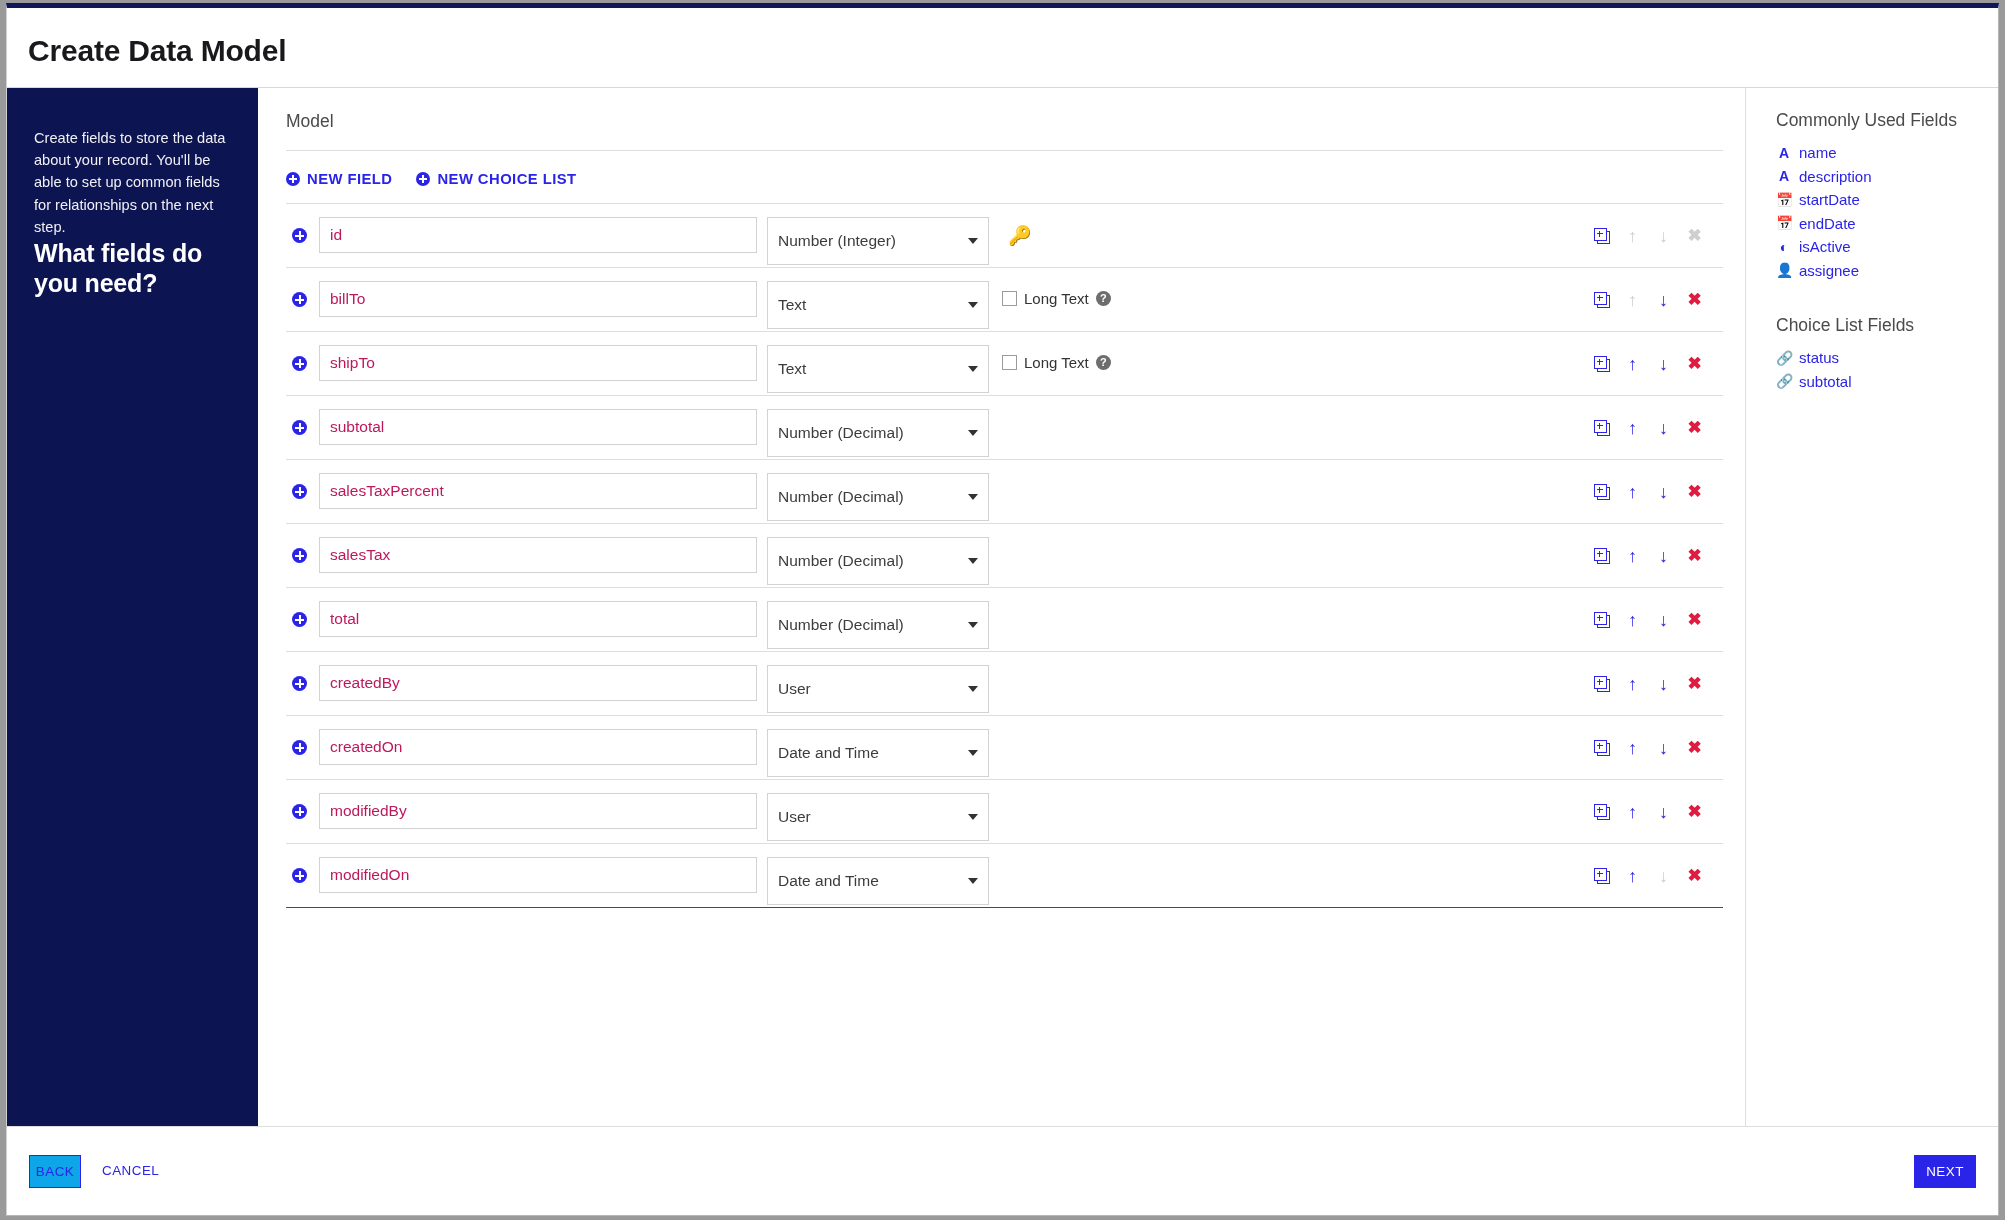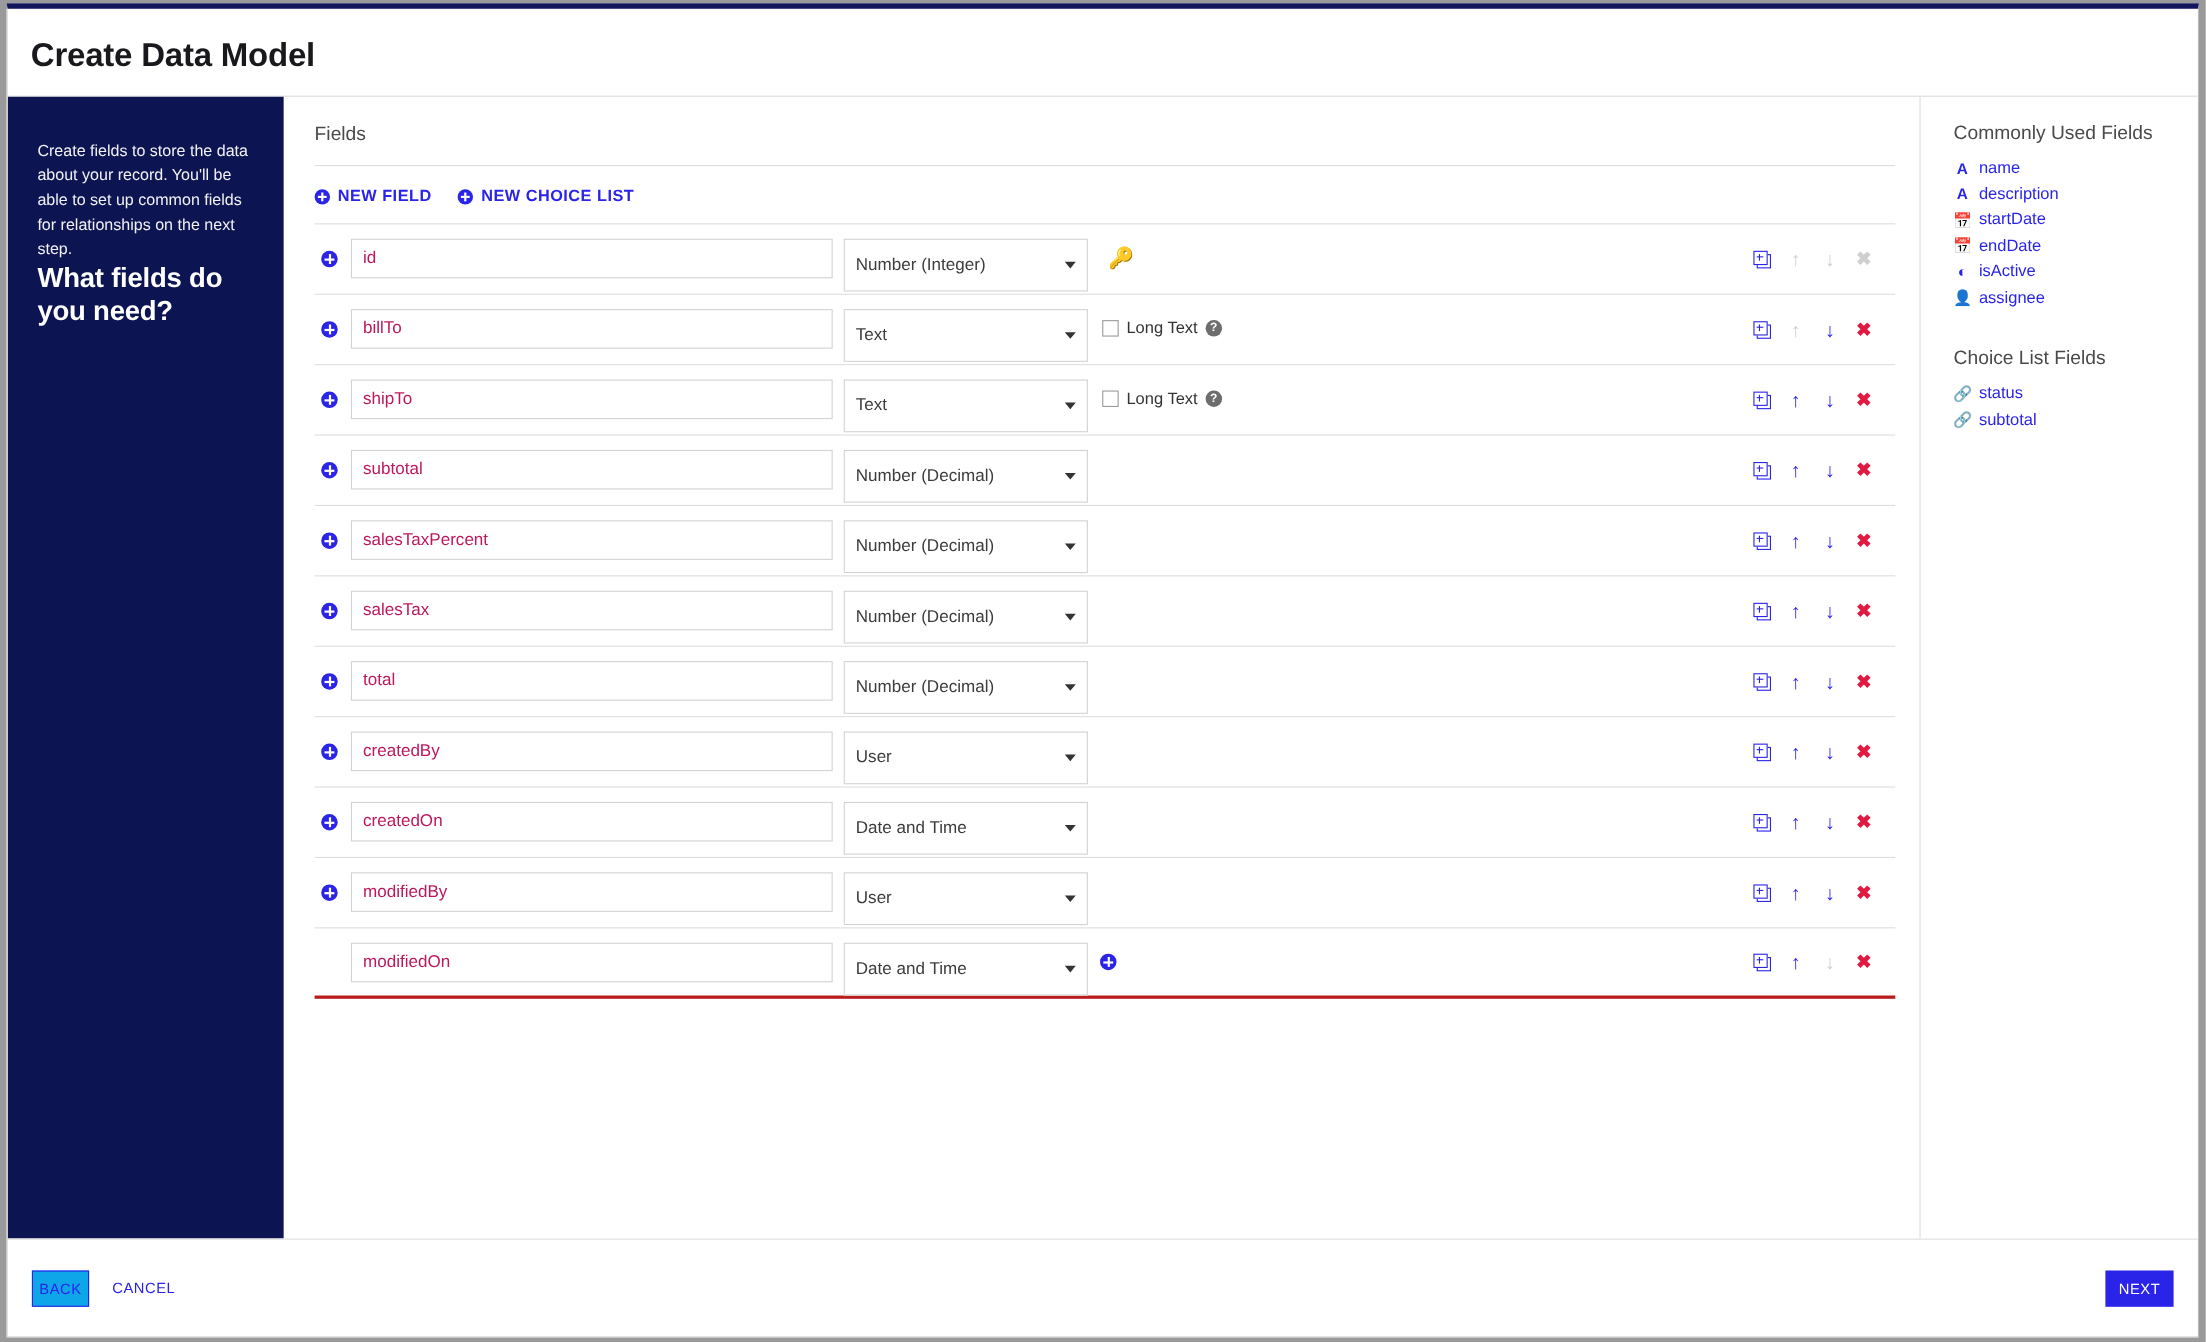--- a/index.html
+++ b/index.html
@@ -93,21 +93,21 @@
   }
 
   #rows {
     position: absolute; left: 28px; right: 22px; top: 116px;
   }
   .field-row {
     position: relative; height: 64px;
     border-bottom: 1px solid #dedede;
     display: flex; align-items: center;
   }
-  .field-row:last-child { border-bottom: 3px solid #b91c1c; justify-content: center; }
+  .field-row:last-child { border-bottom: 1px solid #b91c1c; }
 
   .drag-handle {
     width: 15px; height: 15px; border-radius: 50%;
     background: #2a23e8; position: relative; flex: none;
     margin-left: 6px; cursor: move;
   }
   .drag-handle::before, .drag-handle::after {
     content: ""; position: absolute; background: #fff;
   }
   .drag-handle::before { left: 3px; top: 6.5px; width: 9px; height: 2px; }
@@ -256,21 +256,21 @@
   </div>
 
   <div id="body-area">
 
     <div id="left-panel">
       <div id="left-desc">Create fields to store the data about your record. You'll be able to set up common fields for relationships on the next step.</div>
       <div id="left-heading">What fields do you need?</div>
     </div>
 
     <div id="center-panel">
-      <div id="fields-label">Fields</div>
+      <div id="fields-label">Model</div>
       <div id="fields-rule-top"></div>
 
       <div id="actions-bar">
         <span class="link-action">
           <span class="plus-circle"></span>
           <span>NEW FIELD</span>
         </span>
         <span class="link-action">
           <span class="plus-circle"></span>
           <span>NEW CHOICE LIST</span>

